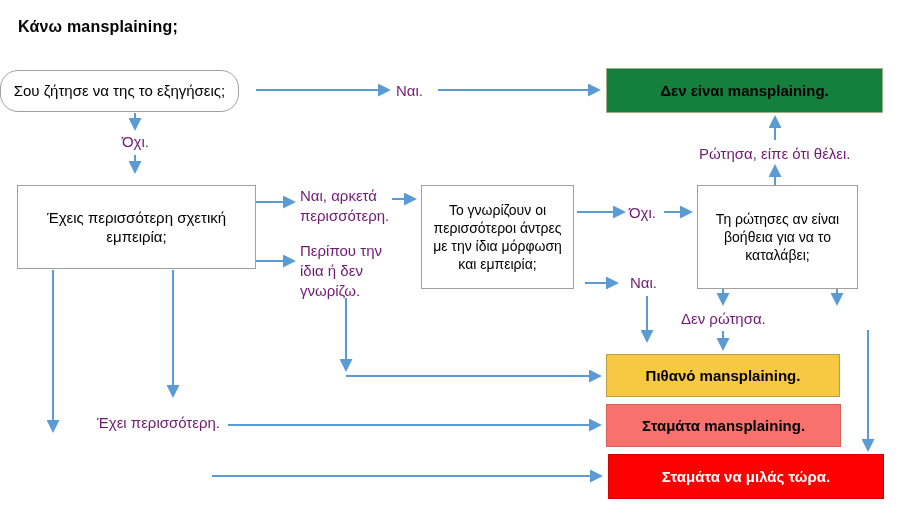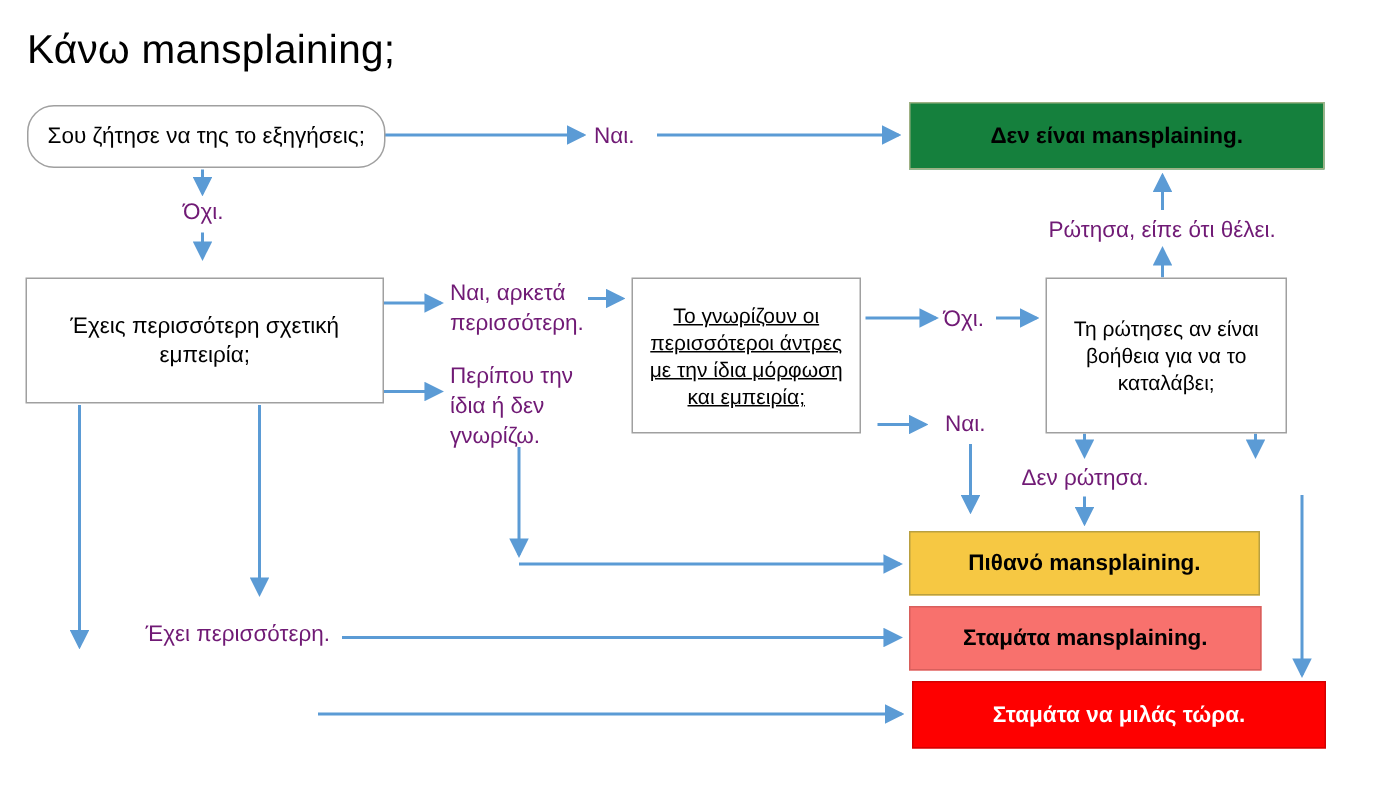--- a/index.html
+++ b/index.html
@@ -9,45 +9,45 @@
     height: 523px;
     background: #ffffff;
     font-family: "Liberation Sans", "DejaVu Sans", sans-serif;
     color: #000;
     overflow: hidden;
   }
   .title {
     position: absolute;
     left: 18px;
     top: 18px;
-    font-size: 27px;
-    font-weight: normal;
+    font-size: 16px;
+    font-weight: bold;
     letter-spacing: 0.2px;
   }
   .edges {
     position: absolute;
     left: 0; top: 0;
     width: 920px; height: 523px;
   }
   .edge { stroke: var(--arrow, #5b9bd5); stroke-width: 2; fill: none; }
   .node {
     position: absolute;
     display: flex;
     align-items: center;
     justify-content: center;
     text-align: center;
     font-size: 15px;
     line-height: 1.3;
     background: #ffffff;
     border: 1.5px solid #a0a0a0;
     box-sizing: border-box;
   }
-  #q1 { left: 18px;  top: 70px;  width: 239px; height: 42px; border-radius: 18px; }
+  #q1 { left: 0;  top: 70px;  width: 239px; height: 42px; border-radius: 18px; }
   #q2 { left: 17px;  top: 185px; width: 239px; height: 84px; padding: 0 16px; }
-  #q3 { left: 421px; top: 185px; width: 153px; height: 104px; font-size: 14px; padding: 0 5px; text-decoration: underline; }
+  #q3 { left: 421px; top: 185px; width: 153px; height: 104px; font-size: 14px; padding: 0 5px; }
   #q4 { left: 697px; top: 185px; width: 161px; height: 104px; font-size: 14px; padding: 0 12px; }
   .result { font-weight: bold; }
   #r-green  { left: 606px; top: 68px;  width: 277px; height: 45px; border-color: #9eb184; }
   #r-yellow { left: 606px; top: 354px; width: 234px; height: 43px; border-color: #b9a040; }
   #r-salmon { left: 606px; top: 404px; width: 235px; height: 43px; border-color: #d85f5c; }
   #r-red    { left: 608px; top: 454px; width: 276px; height: 45px; border-color: #d40000; color: #ffffff; }
   .lbl {
     position: absolute;
     font-size: 15px;
     line-height: 1.32;

